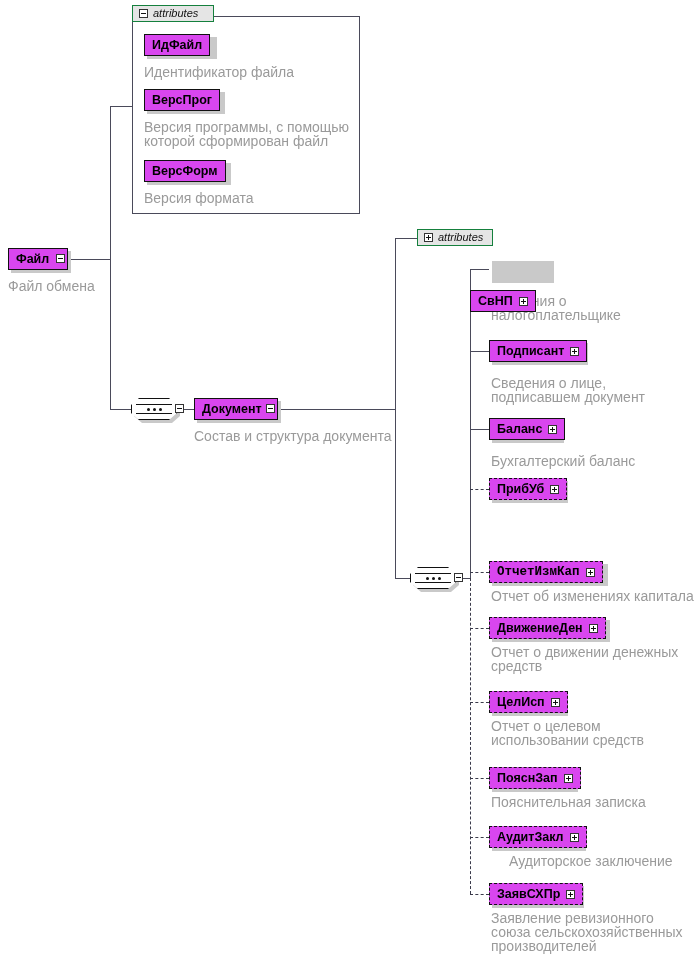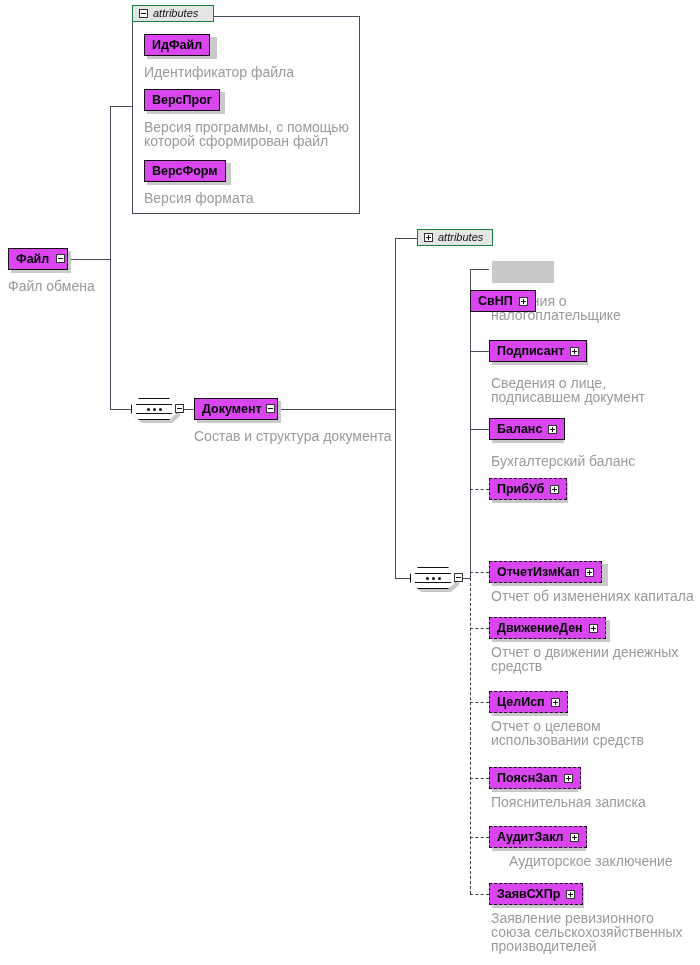--- a/index.html
+++ b/index.html
@@ -329,21 +329,21 @@
 
   <div class="line-h dashed" style="left:470px; top:489px; width:19px;"></div>
   <div class="node-shadow" style="left:492px; top:481px; width:76px; height:22px;"></div>
   <div class="node optional" style="left:489px; top:478px;">
     <span>ПрибУб</span>
     <span class="expander plus"></span>
   </div>
 
   <div class="line-h dashed" style="left:470px; top:572px; width:19px;"></div>
   <div class="node-shadow" style="left:492px; top:564px; width:116px; height:22px;"></div>
-  <div class="node optional" style="left:489px; top:561px;">
+  <div class="node optional" style="left:489px; top:561px;font-family:Liberation Mono, monospace;">
     <span>ОтчетИзмКап</span>
     <span class="expander plus"></span>
   </div>
   <div class="desc" style="left:491px; top:589px; width:210px;">Отчет об изменениях капитала</div>
 
   <div class="line-h dashed" style="left:470px; top:628px; width:19px;"></div>
   <div class="node-shadow" style="left:492px; top:620px; width:118px; height:22px;"></div>
   <div class="node optional" style="left:489px; top:617px;">
     <span>ДвижениеДен</span>
     <span class="expander plus"></span>

